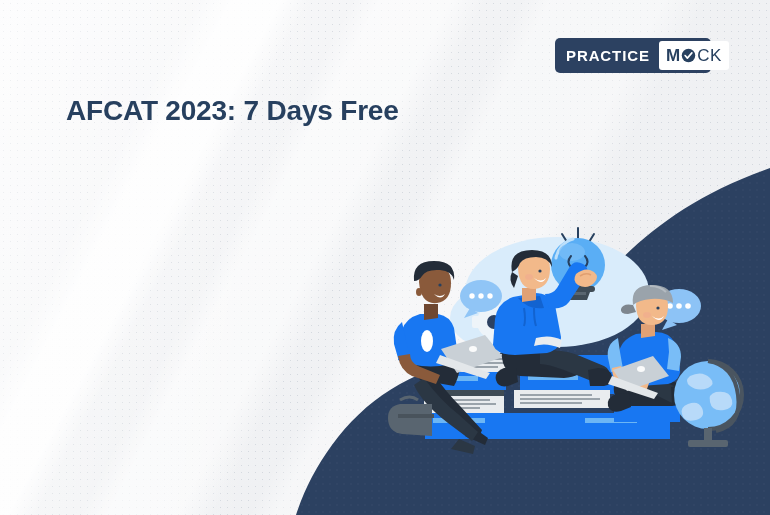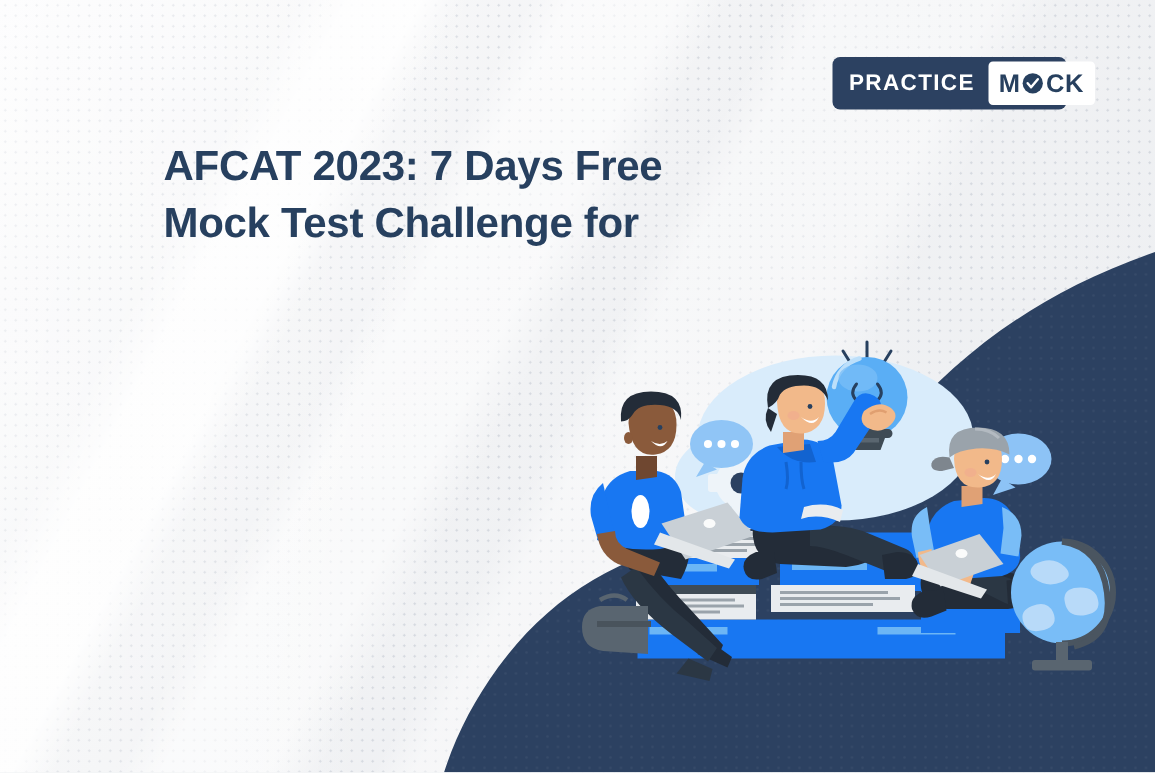--- a/index.html
+++ b/index.html
@@ -52,21 +52,21 @@
     background:#ffffff; border-radius:3px;
     height:29px; margin-right:3px;
     display:flex; align-items:center; padding:0 7px;
   }
   
   #headline {
     position:absolute; left:66px; top:92px; width:420px;
     color:#27405f; font-size:28px; font-weight:bold;
     line-height:1.37; letter-spacing:-.2px;
   }
-  .line { display:block;margin-left:43px; }
+  .line { display:block; }
 </style>
 </head>
 <body>
 
 <div id="banner">
 
   <div class="bg-base"></div>
   <div class="bg-dots"></div>
   <div class="bg-streaks"></div>
   <div class="bg-vignette"></div>
@@ -302,22 +302,21 @@
   </svg>
 
   <div id="logo">
     <span class="practice">PRACTICE</span>
     <span class="mockbox">
       <span style="color:#27405f;font-size:17px;font-weight:bold;letter-spacing:.3px;">M</span>
       <svg width="15" height="15" viewBox="0 0 20 20" style="margin:0 1px;">
         <circle cx="10" cy="10" r="9" fill="#27405f"></circle>
         <path d="M5.5,10 L8.5,13.5 L14.5,6.5" stroke="#ffffff" stroke-width="2.2" fill="none" stroke-linecap="round" stroke-linejoin="round"></path>
       </svg>
-      <span style="color:#27405f;font-size:17px;font-weight:bold;letter-spacing:.3px;">CK</span>
+      <span style="color:#27405f;font-size:17px;font-weight:normal;letter-spacing:.3px;">CK</span>
     </span>
   </div>
 
   <h1 id="headline">
     <span class="line">AFCAT 2023: 7 Days Free</span>
-    <span class="line">Mock Test Challenge for</span>
   </h1>
 
 </div>
 
 </body></html>

